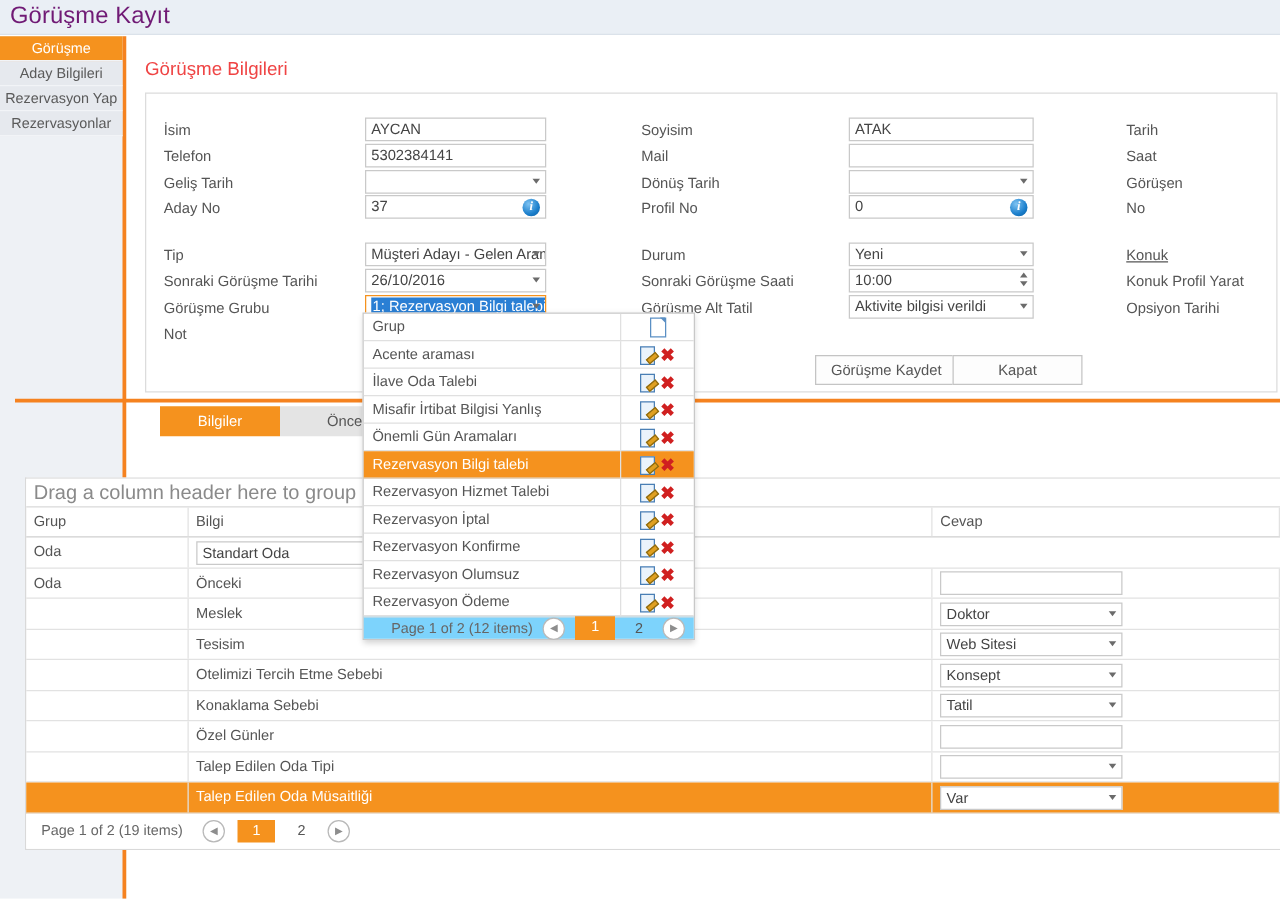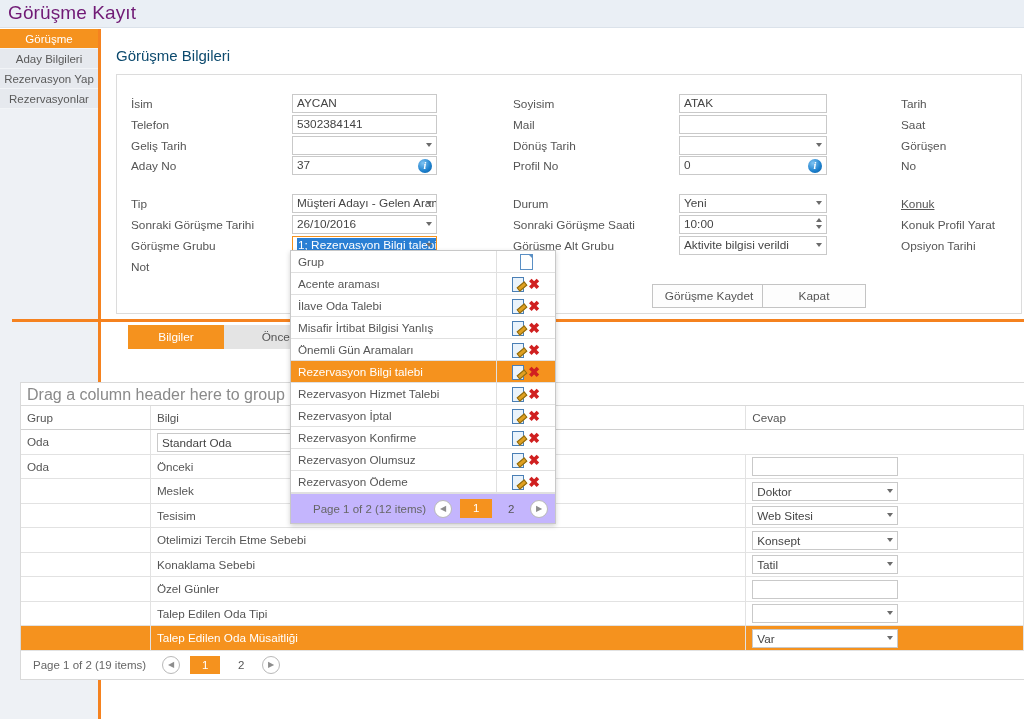--- a/index.html
+++ b/index.html
@@ -39,21 +39,21 @@
     border-bottom:1px solid #f2f4f7;
     cursor:default;
   }
   .side-item.active { background:#f5921e; color:#fff; }
 
   
   .main { position:absolute; left:104px; top:29px; width:920px; height:690px; background:#fff; }
 
   .section-title {
     position:absolute; left:12px; top:18px;
-    font-size:15px; color:#0c4a6e; font-weight:400;
+    font-size:15px; color:#ef4444; font-weight:400;
   }
 
   .panel-box {
     position:absolute; left:12px; top:45px; width:906px; height:240px;
     border:1px solid #dcdcdc; border-top:1px solid #dcdcdc;
     background:#fff;
   }
   .flabel { font-size:11.8px; color:#555; line-height:20px; white-space:nowrap; }
 
   .fctl {
@@ -178,23 +178,23 @@
     border-right:1px solid #e0e0e0; line-height:22px; height:22px;
   }
   .popup-row .act {
     width:58px; height:22px; display:flex; align-items:center;
     justify-content:center; gap:1px;
   }
   .popup-row.head .txt { color:#555; }
   .popup-row.selected { background:#f5921e; }
   .popup-row.selected .txt { color:#fff; }
   .popup-pager {
-    display:flex; align-items:center; height:30px;
+    display:flex; align-items:center; height:18px;
     font-size:11.5px; color:#666; padding-left:8px; gap:8px;
-    background:#c4b5fd; border-top:1px solid #e0e0e0;
+    background:#7dd3fc; border-top:1px solid #e0e0e0;
   }
   .popup-pager .pgnum.cur { min-width:32px; height:19px; line-height:19px; }
 
   
   .ic-doc { width:13px;height:15px;display:inline-block; position:relative; }
   .ic-doc::before {
     content:""; position:absolute; left:0; top:0; width:11px; height:14px;
     background:#fff; border:1px solid #5a8fc4;
   }
   .ic-doc::after {
@@ -259,21 +259,21 @@
         <div class="fctl sel" style="position: absolute; left: 562px; top: 61px; width: 148px;"><span class="seltext"></span><span class="caret"></span></div>
         <div class="flabel" style="position: absolute; left: 396px; top: 81px;">Profil No</div>
         <div class="fctl" style="position: absolute; left: 562px; top: 81px; width: 148px;"><span>0</span><span class="info-icon">i</span></div>
         <div class="flabel" style="position: absolute; left: 396px; top: 119px;">Durum</div>
         <div class="fctl sel" style="position: absolute; left: 562px; top: 119px; width: 148px;"><span class="seltext">Yeni</span><span class="caret"></span></div>
         <div class="flabel" style="position: absolute; left: 396px; top: 140px;">Sonraki Görüşme Saati</div>
         <div class="fctl" style="position: absolute; left: 562px; top: 140px; width: 148px;"><span>10:00</span><span class="spin">
             <i class="up"></i>
             <i class="dn"></i>
           </span></div>
-        <div class="flabel" style="position: absolute; left: 396px; top: 161px;">Görüşme Alt Grubu</div>
+        <div class="flabel" style="position: absolute; left: 396px; top: 161px;">Görüşme Alt Tatil</div>
         <div class="fctl sel" style="position: absolute; left: 562px; top: 161px; width: 148px;"><span class="seltext">Aktivite bilgisi verildi</span><span class="caret"></span></div>
         <div class="flabel" style="position: absolute; left: 784px; top: 19px;">Tarih</div>
         <div class="flabel" style="position: absolute; left: 784px; top: 40px;">Saat</div>
         <div class="flabel" style="position: absolute; left: 784px; top: 61px;">Görüşen</div>
         <div class="flabel" style="position: absolute; left: 784px; top: 81px;">No</div>
         <div class="flabel" style="position: absolute; left: 784px; top: 119px; text-decoration: underline;">Konuk</div>
         <div class="flabel" style="position: absolute; left: 784px; top: 140px;">Konuk Profil Yarat</div>
         <div class="flabel" style="position: absolute; left: 784px; top: 161px;">Opsiyon Tarihi</div>
       </div>
 

